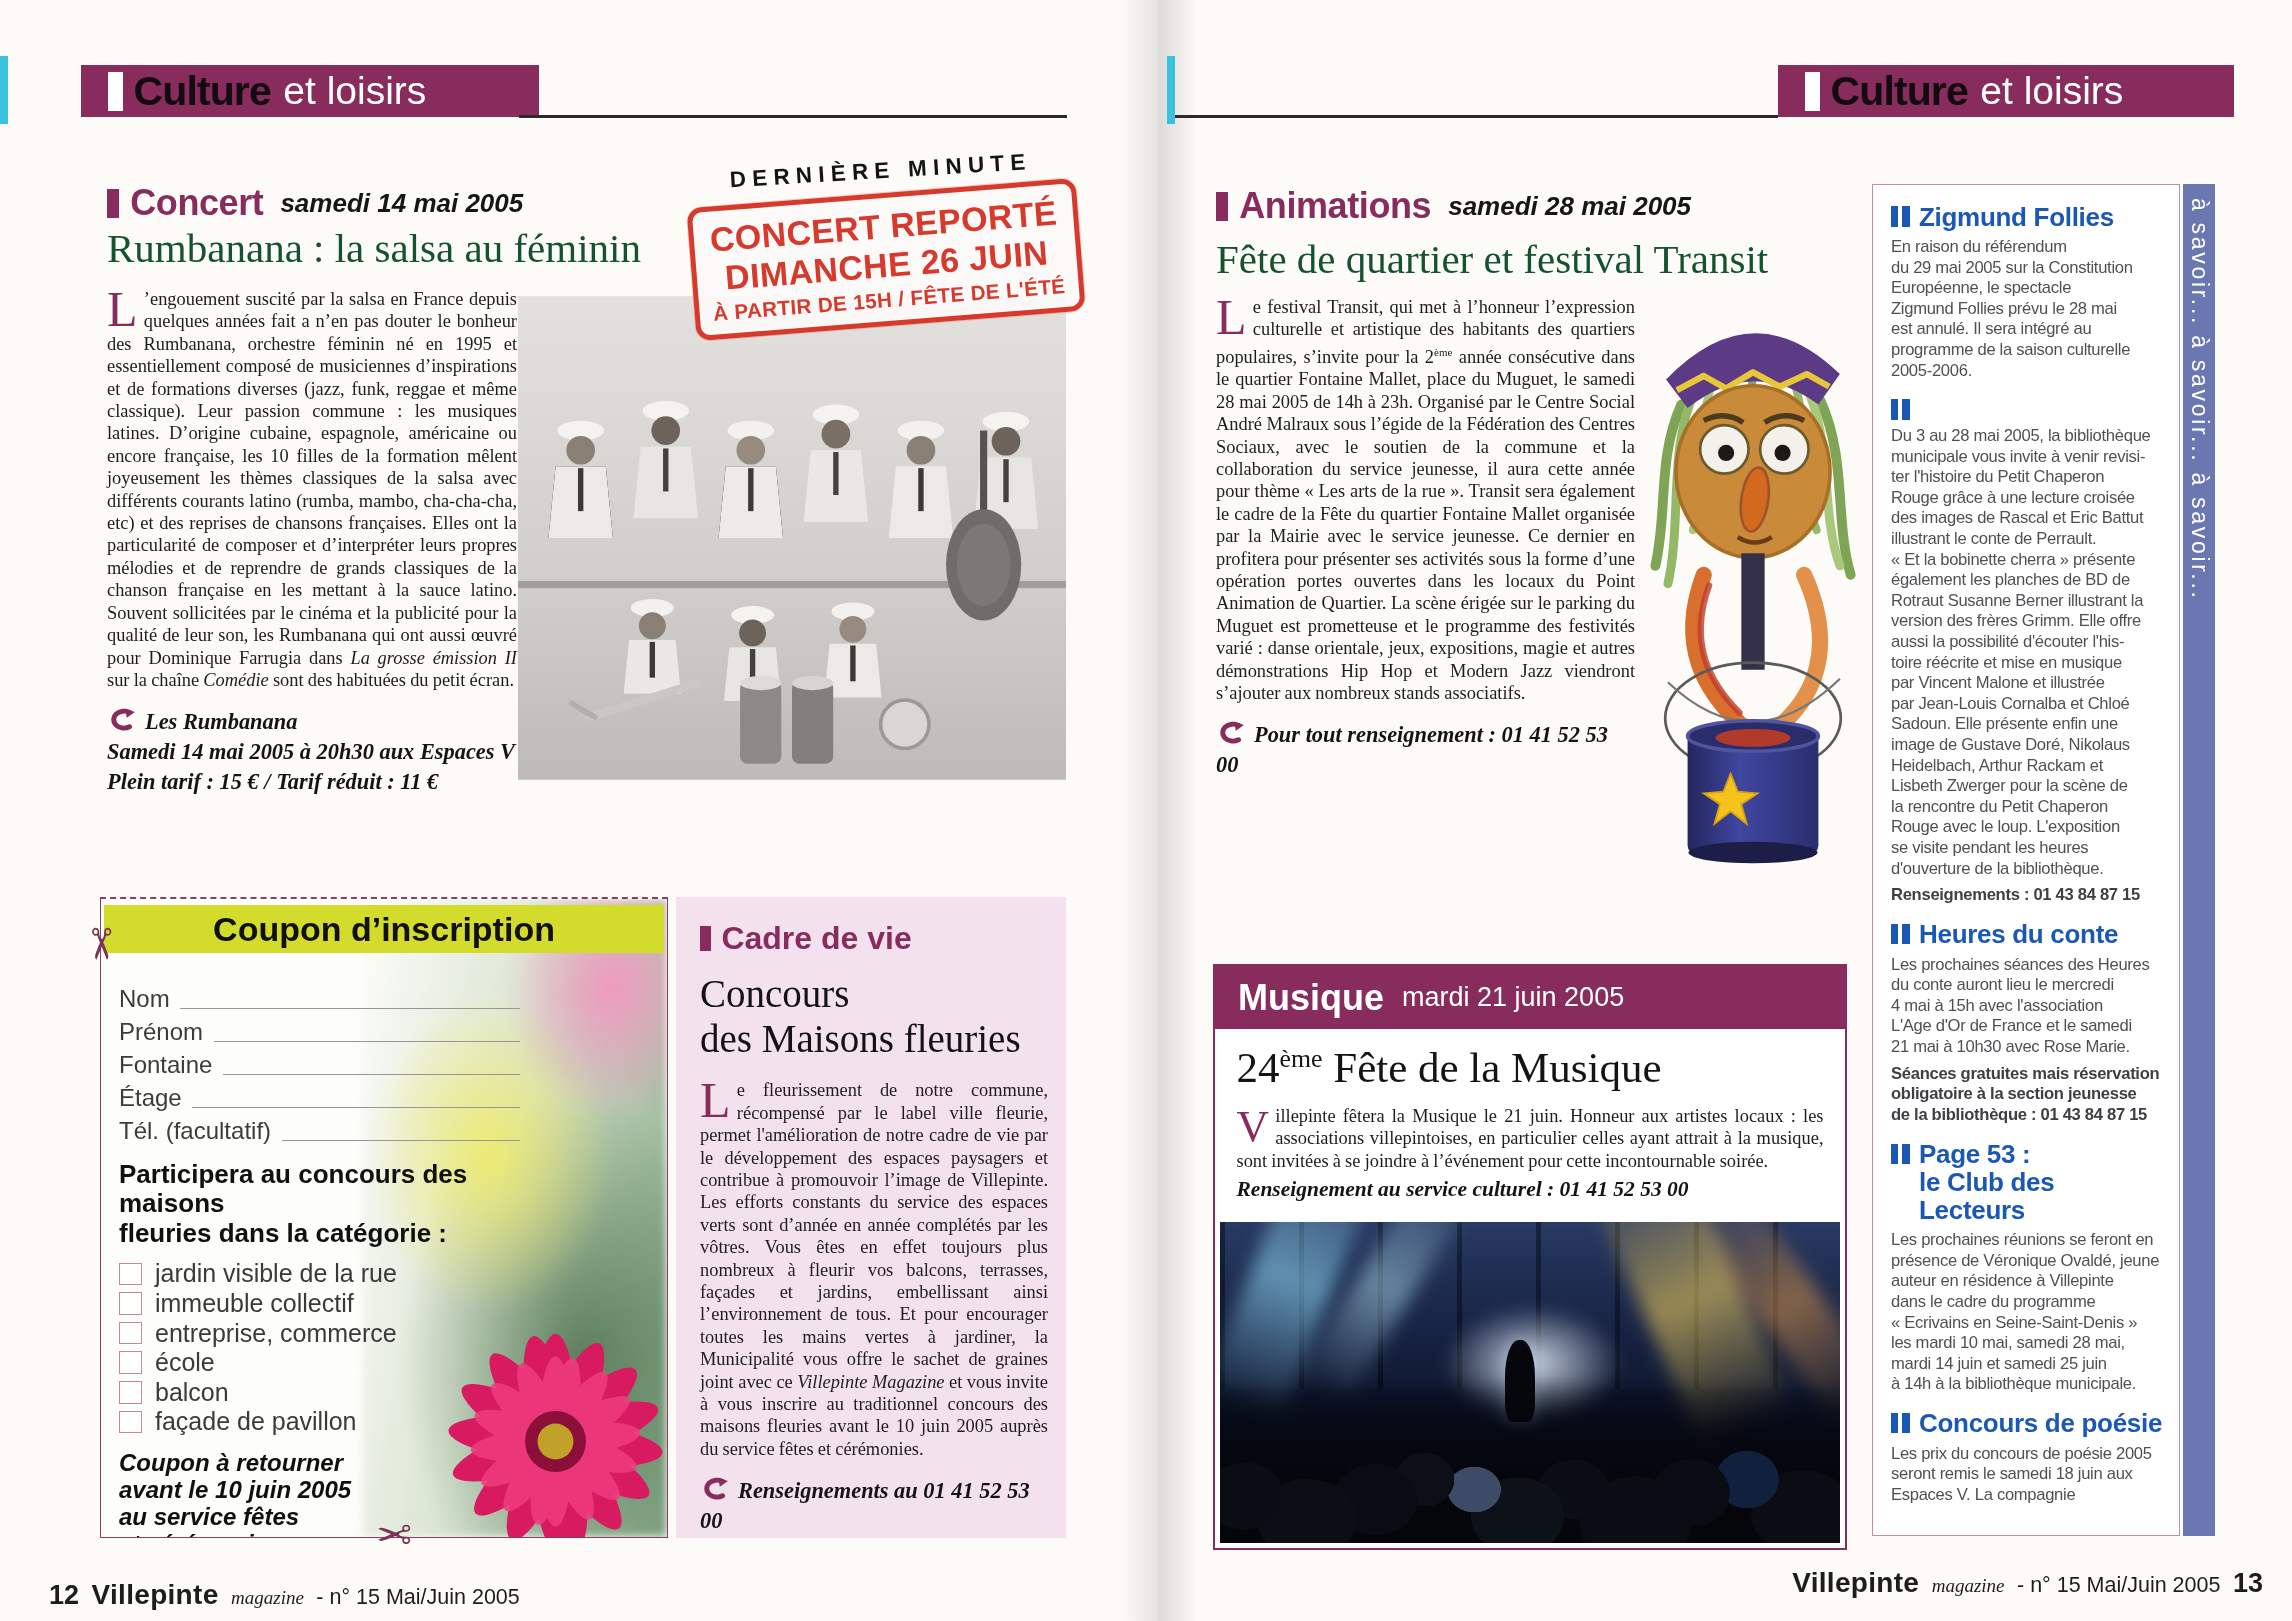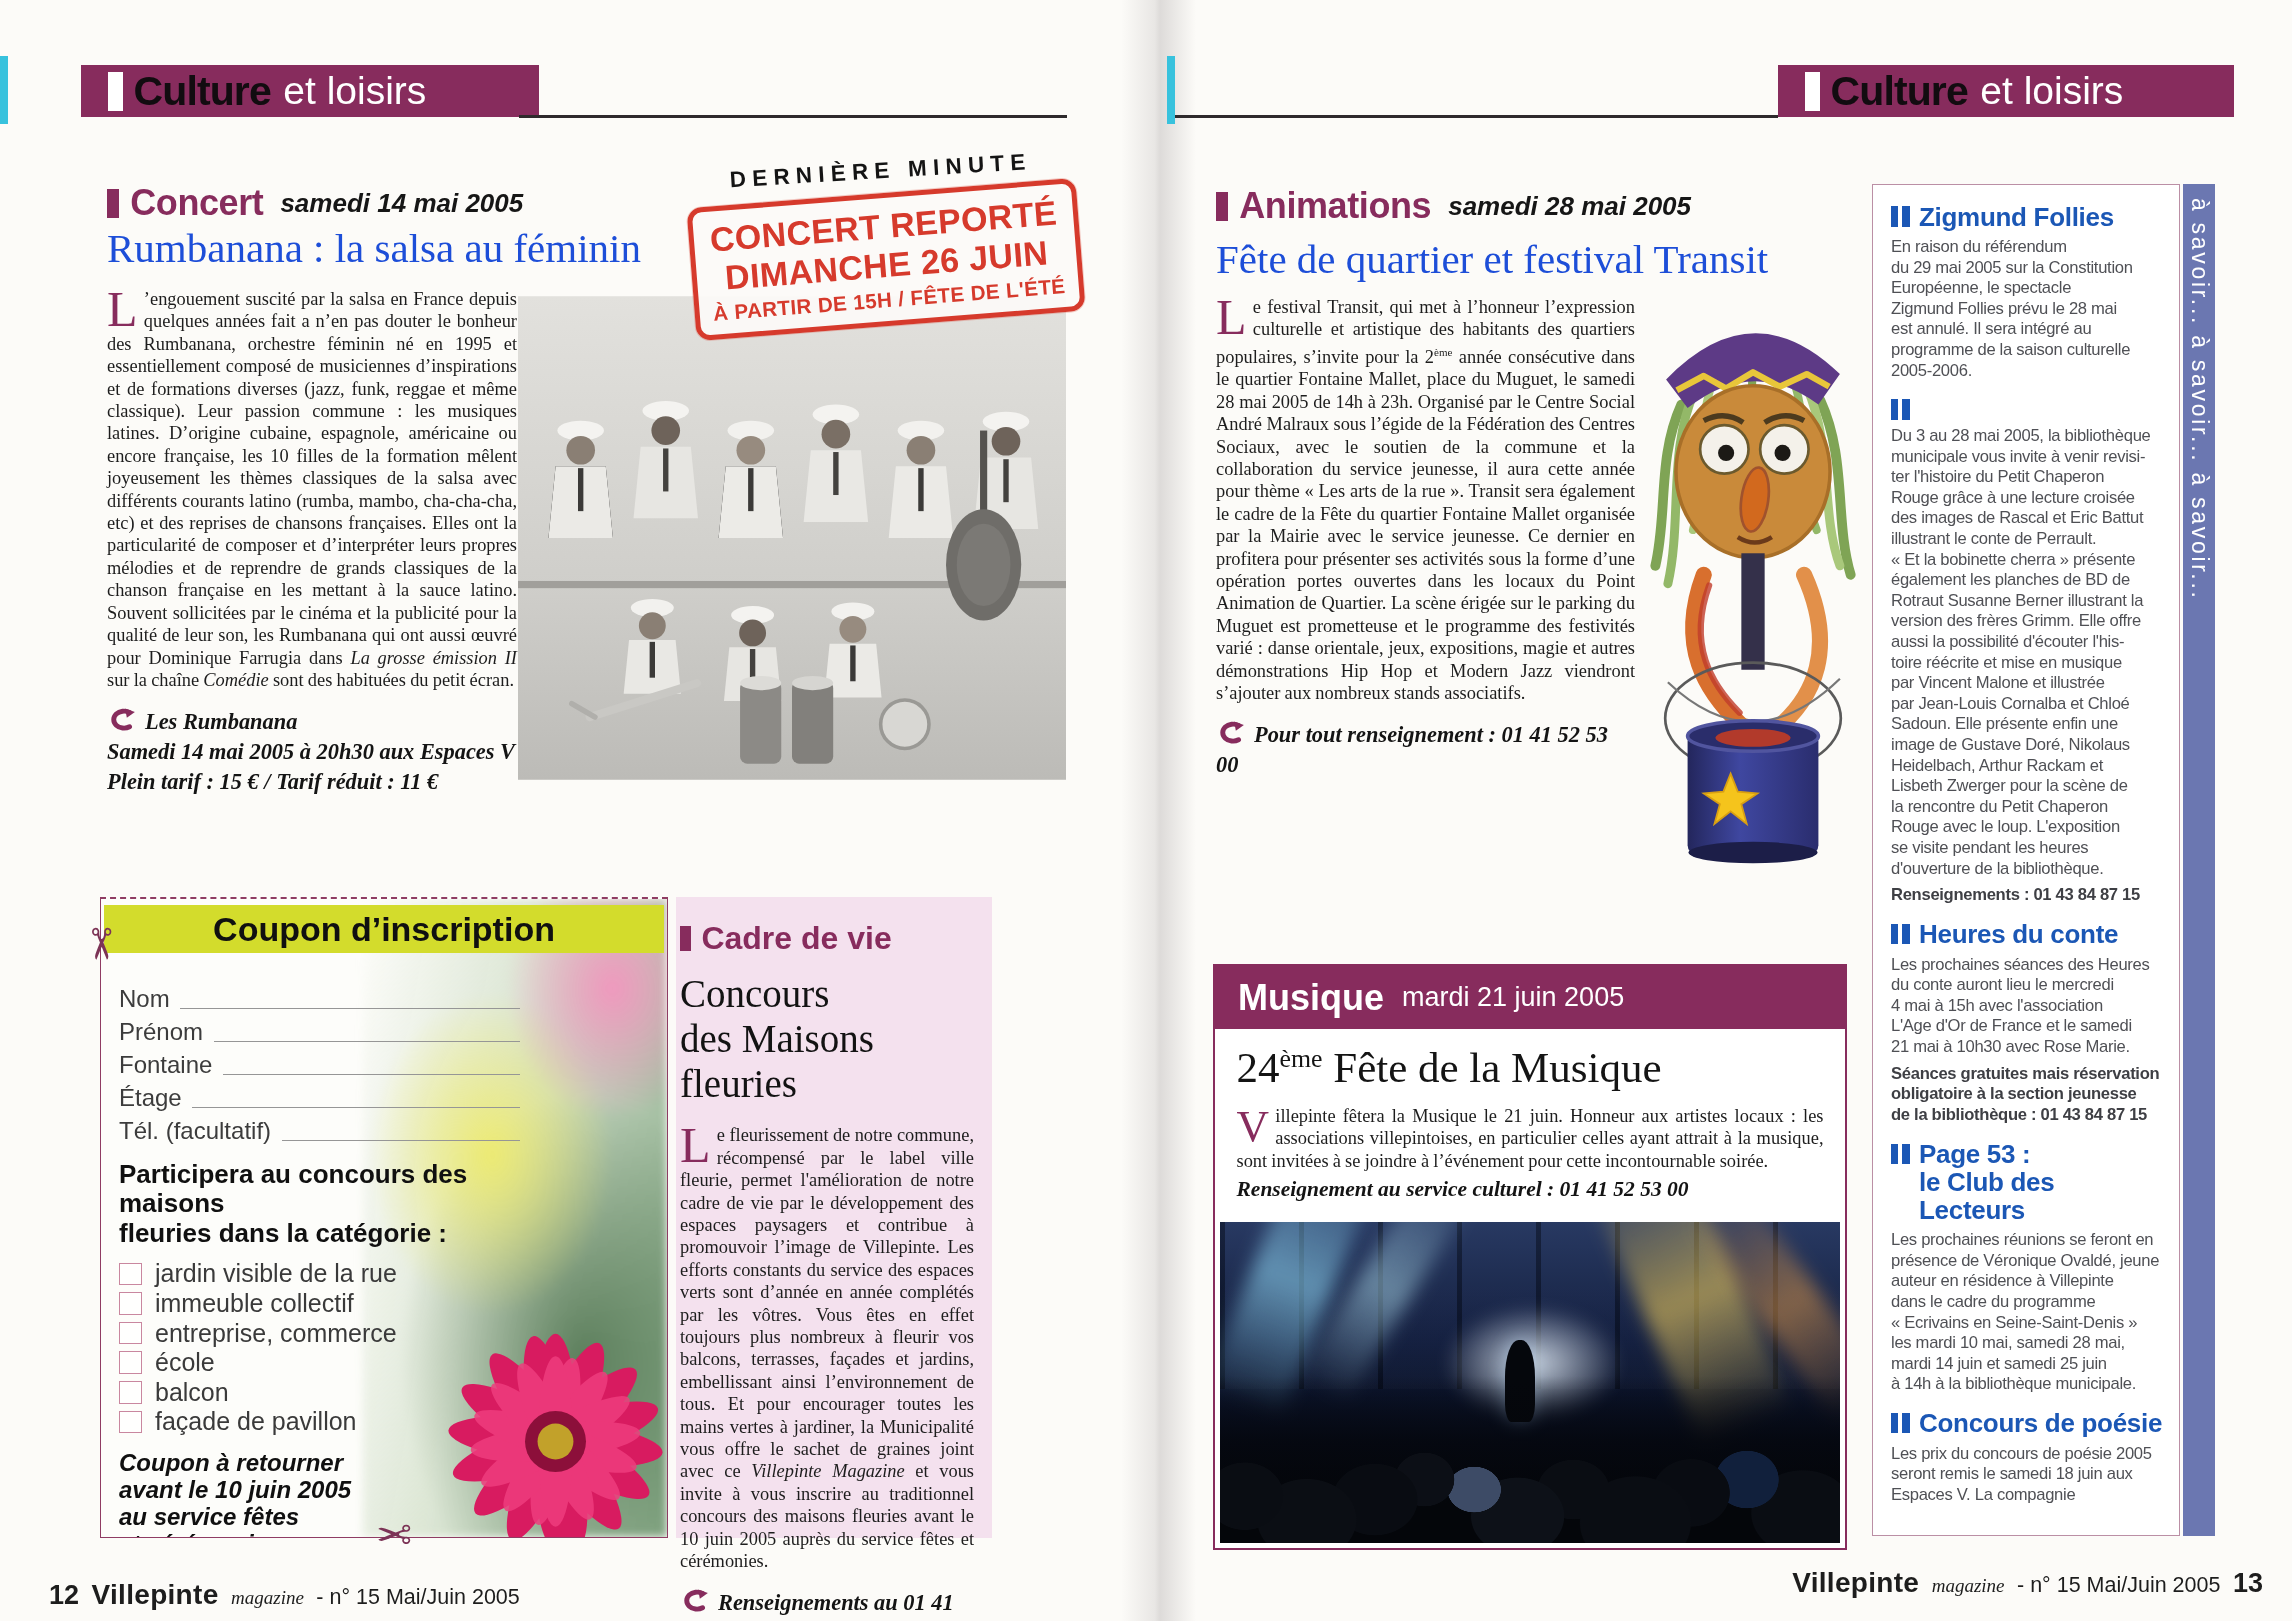--- a/index.html
+++ b/index.html
@@ -19,21 +19,21 @@
   .banner .r{font-size:39px;color:#ffffff;margin-left:12.5px;font-weight:400;}
   .hrule{position:absolute;top:115px;height:2.7px;background:#2e2a2c;}
   .hrule-l{left:519px;width:548px;}
   .hrule-r{left:1175px;width:603px;}
 
   
   .sec{position:absolute;display:flex;align-items:center;gap:11.6px;}
   .sec .bullet{width:11.6px;height:29px;background:#872c5d;flex:none;}
   .sec .name{font-size:36px;font-weight:bold;color:#872c5d;letter-spacing:-0.4px;}
   .sec .date{font-size:26px;font-weight:bold;font-style:italic;color:#161616;margin-left:5.4px;}
-  .headline{position:absolute;font-family:"Liberation Serif",serif;font-size:41px;color:#1d4ed8;letter-spacing:0;}
+  .headline{position:absolute;font-family:"Liberation Serif",serif;font-size:41px;color:#14532d;letter-spacing:0;}
 
   
   .art{font-family:"Liberation Serif",serif;font-size:18.4px;line-height:22.4px;text-align:justify;
        color:#1d1d1d;word-spacing:-0.4px;}
   .dropcap{float:left;font-family:"Liberation Serif",serif;font-size:50px;line-height:39px;
            color:#872c5d;padding:1.8px 6.3px 0 0;}
   .ital{font-style:italic;}
   .suptxt{vertical-align:super;font-size:60%;}
   .contact{margin-top:16px;font-family:"Liberation Serif",serif;font-style:italic;font-weight:bold;
            font-size:22.4px;line-height:29.6px;color:#141414;}
@@ -72,22 +72,22 @@
   .cat{display:flex;align-items:center;height:29.6px;font-size:25px;color:#3a3a3a;}
   .cat .cbx{width:20.6px;height:20.6px;border:1.8px solid #c9879f;background:rgba(255,255,255,0.8);
             margin-right:13.4px;flex:none;}
   .cnote{margin-top:12.5px;font-size:24px;font-weight:bold;font-style:italic;line-height:27px;
          white-space:pre-line;color:#101010;}
   .scis{position:absolute;font-size:43px;color:#7c3356;z-index:7;}
   .scis-top{left:83px;top:919px;transform:rotate(90deg);}
   .scis-bot{left:376px;top:1510px;transform:scaleX(-1);}
 
   
-  .cadre{position:absolute;left:676px;top:897px;width:316px;height:641px;background:#f4e1ee;
-         box-sizing:border-box;padding:23px 18px 0 4px;}
+  .cadre{position:absolute;left:676px;top:897px;width:390px;height:641px;background:#f4e1ee;
+         box-sizing:border-box;padding:23px 18px 0 24px;}
   .cadre .sec2{display:flex;align-items:center;gap:10.7px;}
   .cadre .sec2 .bullet{width:10.7px;height:25px;background:#872c5d;}
   .cadre .sec2 .name{font-size:32px;font-weight:bold;color:#872c5d;}
   .cadre .title{margin-top:14.3px;font-family:"Liberation Serif",serif;font-size:39px;line-height:45px;
                 color:#131313;white-space:pre-line;}
   .cadre .art{margin-top:18px;}
 
   
   .rspacer{float:right;width:88px;height:466px;}
 

